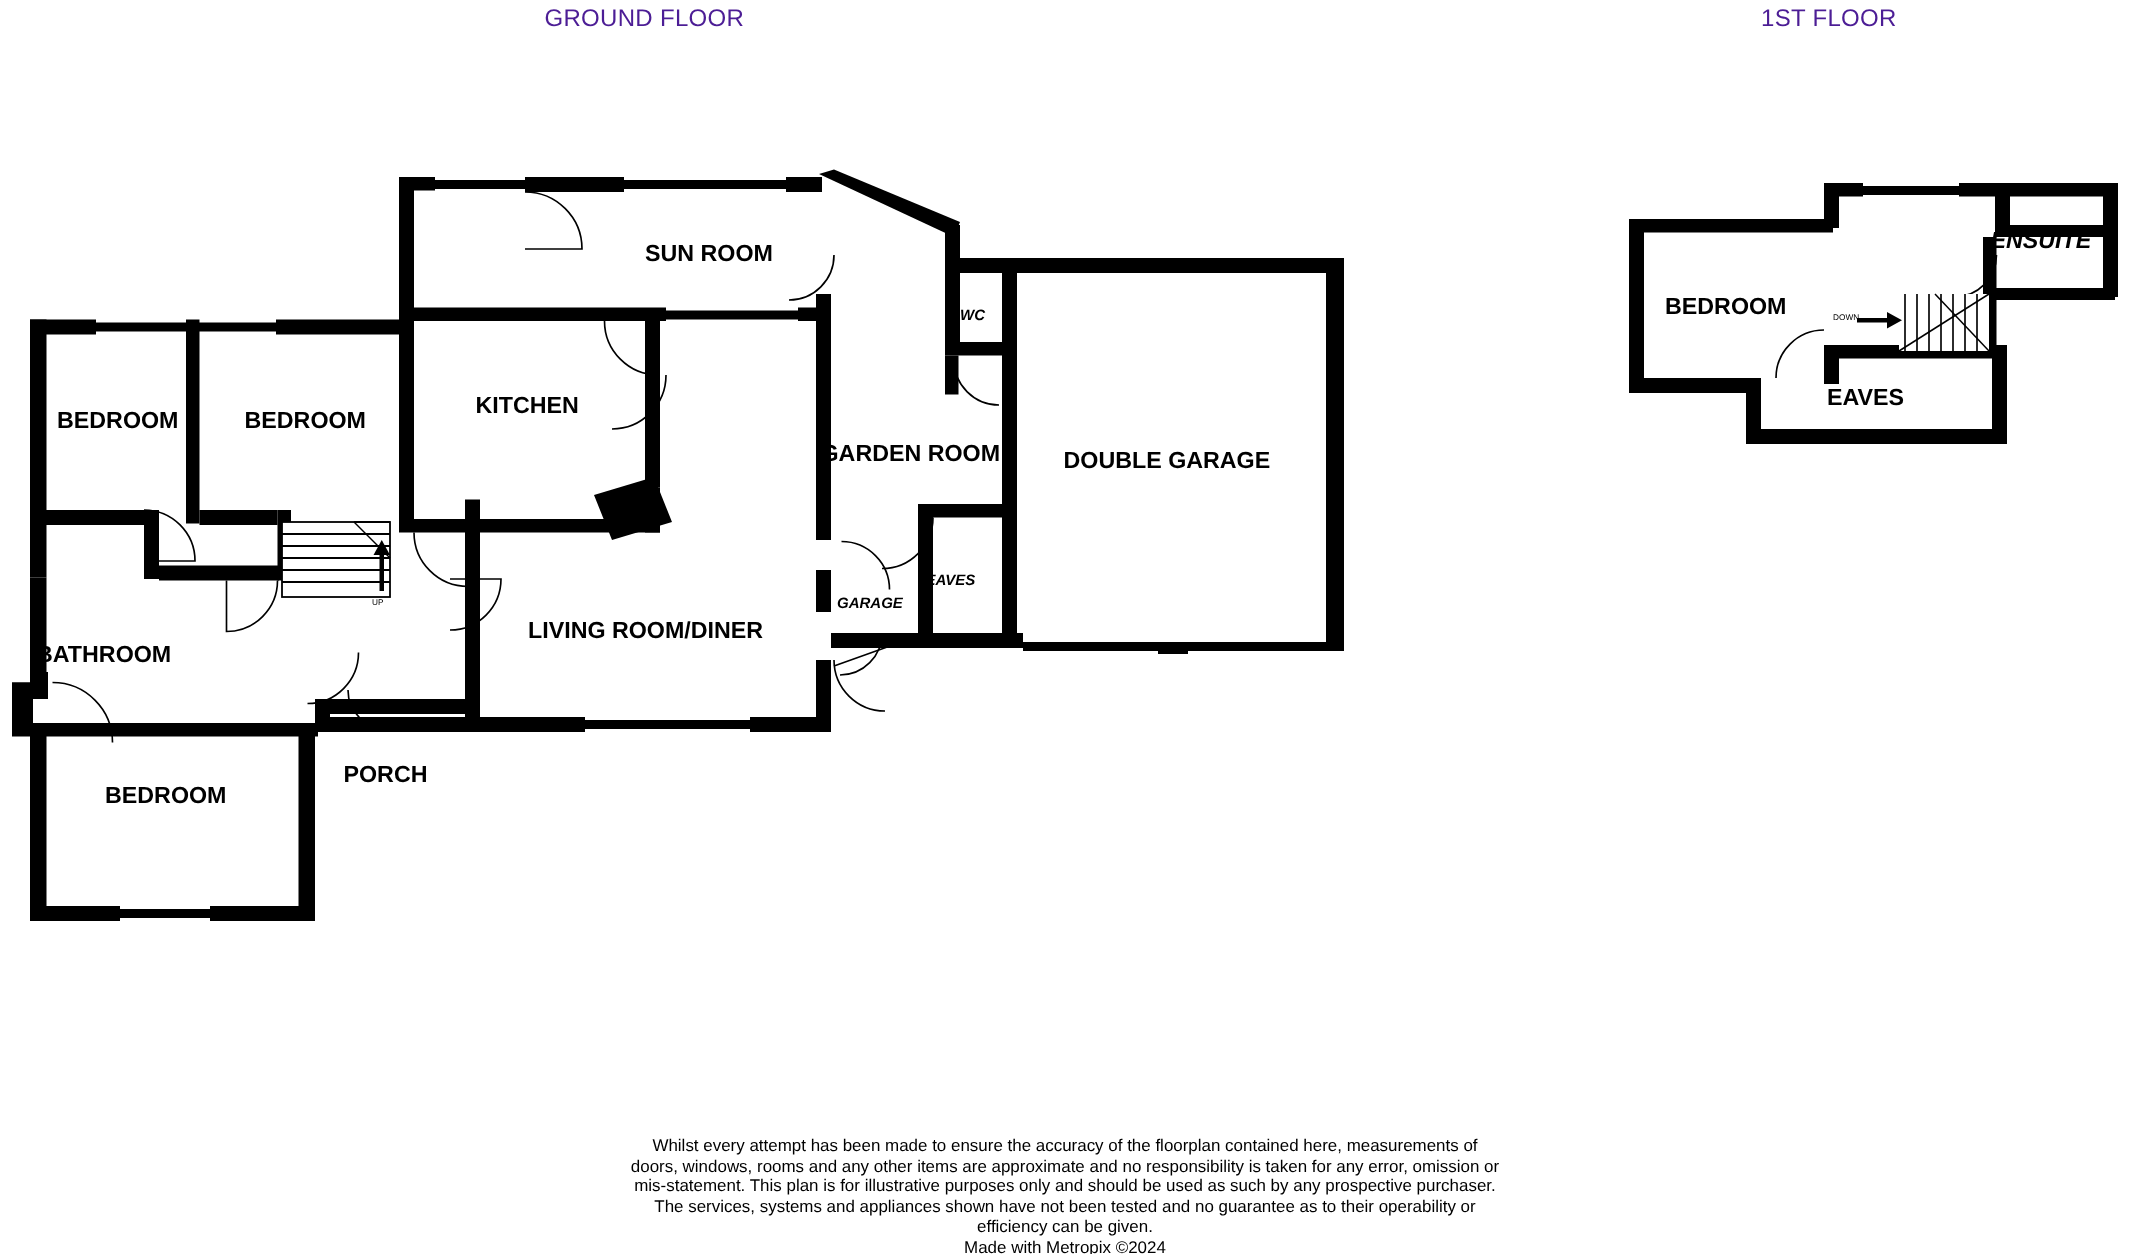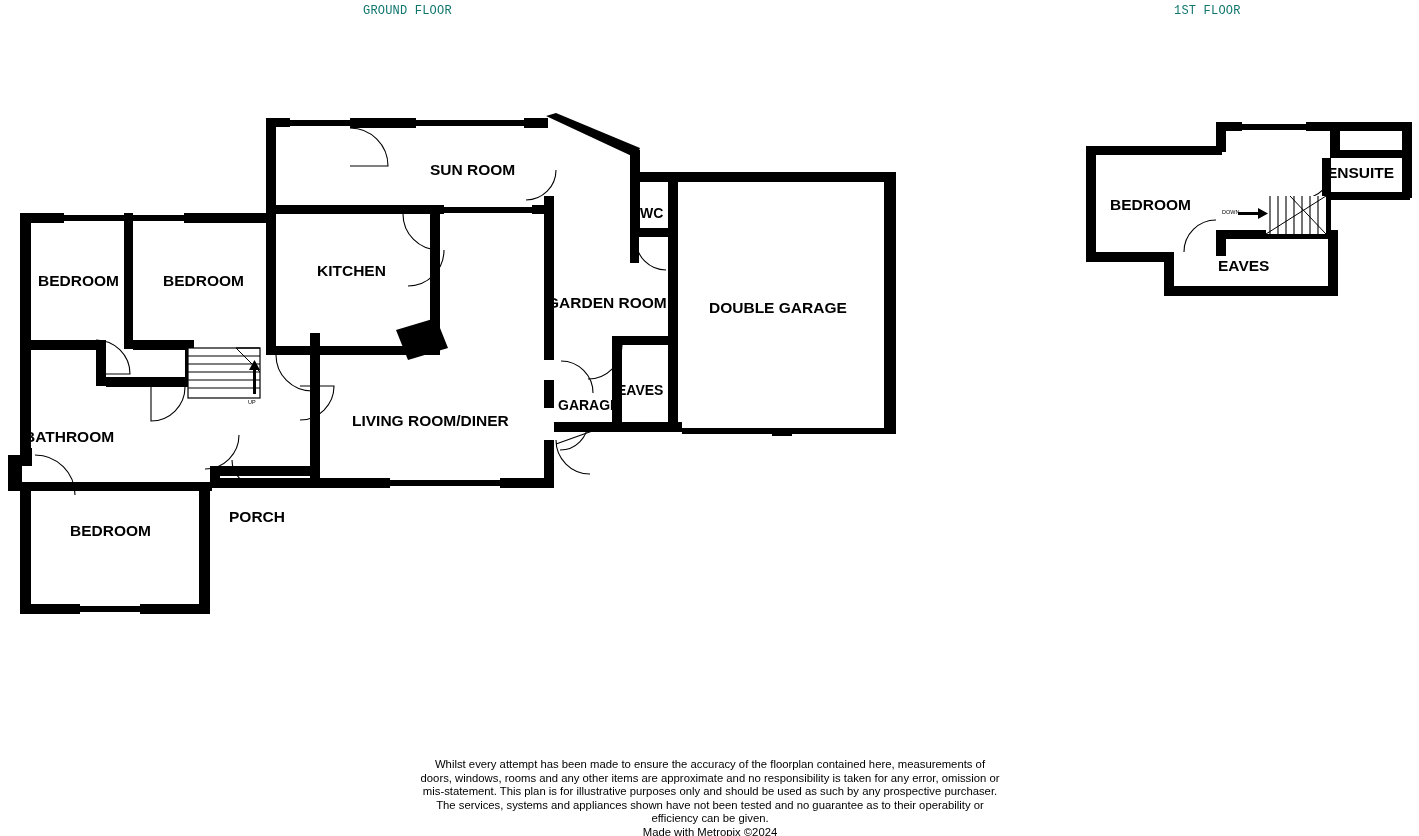--- a/index.html
+++ b/index.html
@@ -10,25 +10,24 @@
   body {
     width: 1419px;
     height: 836px;
     position: relative;
     font-family: "Liberation Sans", sans-serif;
     color: #000000;
     overflow: hidden;
   }
   .floor-title {
     position: absolute;
-    font-size: 12px;
+    font-size: 16px;
     letter-spacing: 0.2px;
     white-space: nowrap;
-    color: #0f766e;
-    font-family: Liberation Mono, monospace;
+    color: #4c1d95;
   }
   #ground-floor-title { left: 363px; top: 4px; }
   #first-floor-title  { left: 1174px; top: 4px; }
 
   
   .plan {
     position: absolute;
     left: 0; top: 0;
     width: 1419px;
     height: 836px;
@@ -36,21 +35,21 @@
   .plan svg { display: block; }
 
   
   .room-label {
     position: absolute;
     font-size: 15.5px;
     font-weight: bold;
     white-space: nowrap;
     color: #000;
   }
-  .room-label.small { font-size: 14px; }
+  .room-label.small { font-size: 10px; font-style: italic; }
   .stair-tag {
     position: absolute;
     font-size: 5.5px;
     font-weight: normal;
     color: #000;
     white-space: nowrap;
   }
 
   
   #disclaimer {
@@ -262,21 +261,21 @@
 <div class="room-label" style="left:547px; top:294px;">GARDEN ROOM</div>
 <div class="room-label" style="left:709px; top:299px;">DOUBLE GARAGE</div>
 <div class="room-label small" style="left:617px; top:382px;">EAVES</div>
 <div class="room-label small" style="left:558px; top:397px;">GARAGE</div>
 <div class="room-label" style="left:352px; top:412px;">LIVING ROOM/DINER</div>
 <div class="room-label" style="left:24px; top:428px;">BATHROOM</div>
 <div class="room-label" style="left:229px; top:460px;margin-top:48px;">PORCH</div>
 <div class="room-label" style="left:70px; top:522px;">BEDROOM</div>
 
 <div class="room-label" style="left:1110px; top:196px;">BEDROOM</div>
-<div class="room-label" style="left:1327px; top:164px;">ENSUITE</div>
+<div class="room-label" style="left:1327px; top:152px;font-style:italic;">ENSUITE</div>
 <div class="room-label" style="left:1218px; top:257px;">EAVES</div>
 
 <div class="stair-tag" style="left:248px; top:399px;">UP</div>
 <div class="stair-tag" style="left:1222px; top:209px;">DOWN</div>
 
 <div id="disclaimer">
   <span>Whilst every attempt has been made to ensure the accuracy of the floorplan contained here, measurements of doors, windows, rooms and any other items are approximate and no responsibility is taken for any error, omission or mis-statement. This plan is for illustrative purposes only and should be used as such by any prospective purchaser. The services, systems and appliances shown have not been tested and no guarantee as to their operability or efficiency can be given.</span>
   <span class="made">Made with Metropix ©2024</span>
 </div>
 

